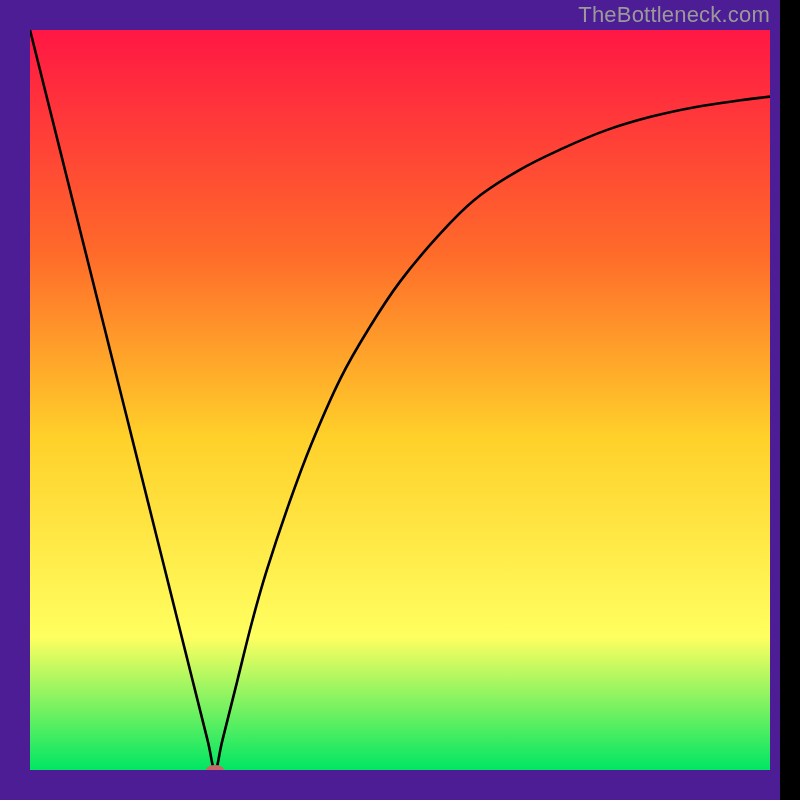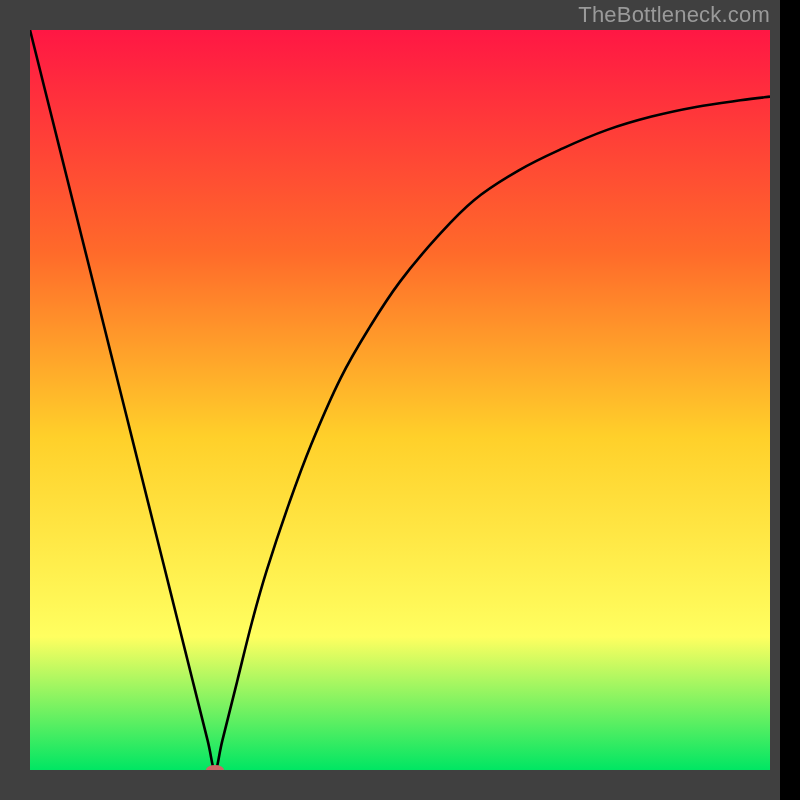--- a/index.html
+++ b/index.html
@@ -10,21 +10,21 @@
     overflow: hidden;
     background: #000;
     font-family: Arial, Helvetica, sans-serif;
   }
   .frame {
     position: absolute;
     left: 0;
     top: 0;
     width: 780px;
     height: 800px;
-    background: #404040;
+    background: #4c1d95;
   }
   .watermark {
     position: absolute;
     top: 2px;
     right: 10px;
     color: #9a9a9a;
     font-size: 22px;
     font-weight: 400;
     letter-spacing: 0.2px;
     z-index: 5;

